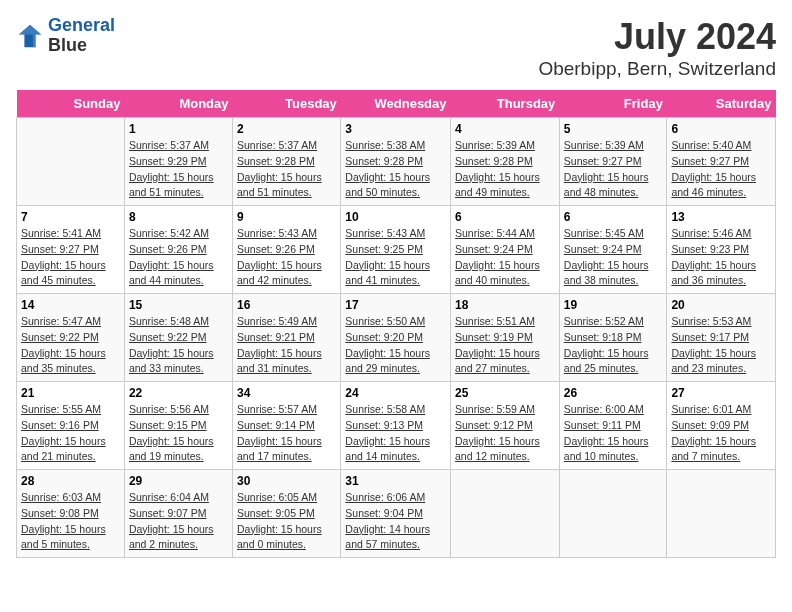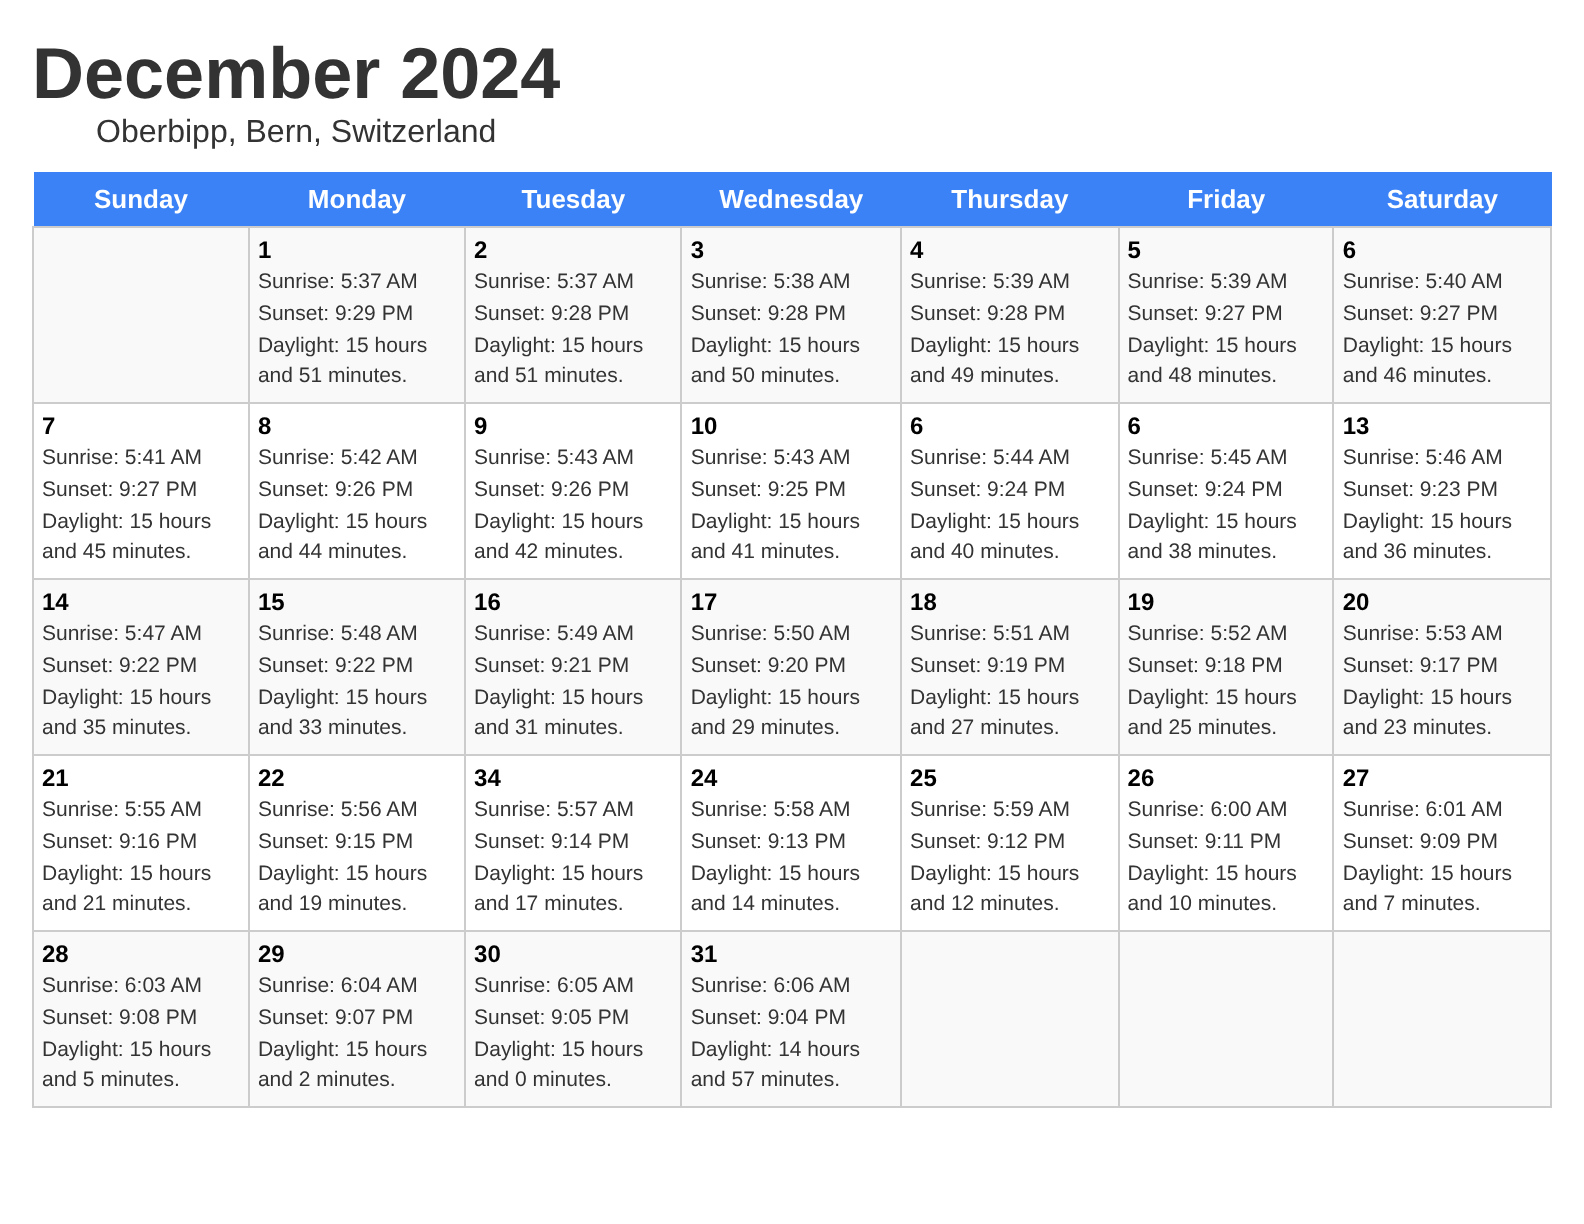--- a/index.html
+++ b/index.html
@@ -36,74 +36,85 @@
     }
     .title-block {
       text-align: right;
     }
     .title-block h1 {
       font-size: 36px;
       color: #333;
       font-weight: bold;
     }
     .title-block h2 {
-      font-size: 16px;
+      font-size: 19px;
       color: #333;
       font-weight: normal;
       text-align: center;
     }
     table {
       width: 100%;
       border-collapse: collapse;
       font-size: 11px;
     }
     thead tr th {
-      background-color: #3b82f6;
+      background-color: #ec4899;
       color: #fff;
       padding: 6px 4px;
-      text-align: center;
+      text-align: right;
       font-size: 13px;
     }
     tbody tr td {
       border: 1px solid #ccc;
       vertical-align: top;
       padding: 4px;
       min-height: 70px;
       width: 112px;
     }
     tbody tr td .day-num {
       font-weight: bold;
       font-size: 12px;
       display: block;
       margin-bottom: 2px;
     }
     tbody tr td .day-info {
       color: #333;
       font-size: 10.5px;
       line-height: 1.5;
+      text-decoration: underline;
     }
     tbody tr {
       background: #fff;
     }
     tbody tr:nth-child(odd) td {
       background: #f9f9f9;
     }
     tbody tr td:first-child {
       border-left: 1px solid #ccc;
     }
     .empty-cell {
       background: #f9f9f9;
     }
   </style>
 </head>
 <body>
 
 <div class="header">
+  <div class="logo">
+    <svg class="logo-icon" viewBox="0 0 40 40" xmlns="http://www.w3.org/2000/svg">
+      <polygon points="20,4 36,18 28,18 28,36 12,36 12,18 4,18" fill="#1a5fa8"></polygon>
+      <polygon points="20,4 36,18 28,18 28,36 24,36 24,18 4,18" fill="#5b9bd5" opacity="0.5"></polygon>
+    </svg>
+    <div class="logo-text">
+      <div><span>General</span></div>
+      <div>Blue</div>
+    </div>
+  </div>
   <div class="title-block">
-    <h1>December 2024</h1>
+    <h1>July 2024</h1>
     <h2>Oberbipp, Bern, Switzerland</h2>
   </div>
 </div>
 
 <table>
   <thead>
     <tr>
     <th>Sunday</th>
         <th>Monday</th>
         <th>Tuesday</th>

